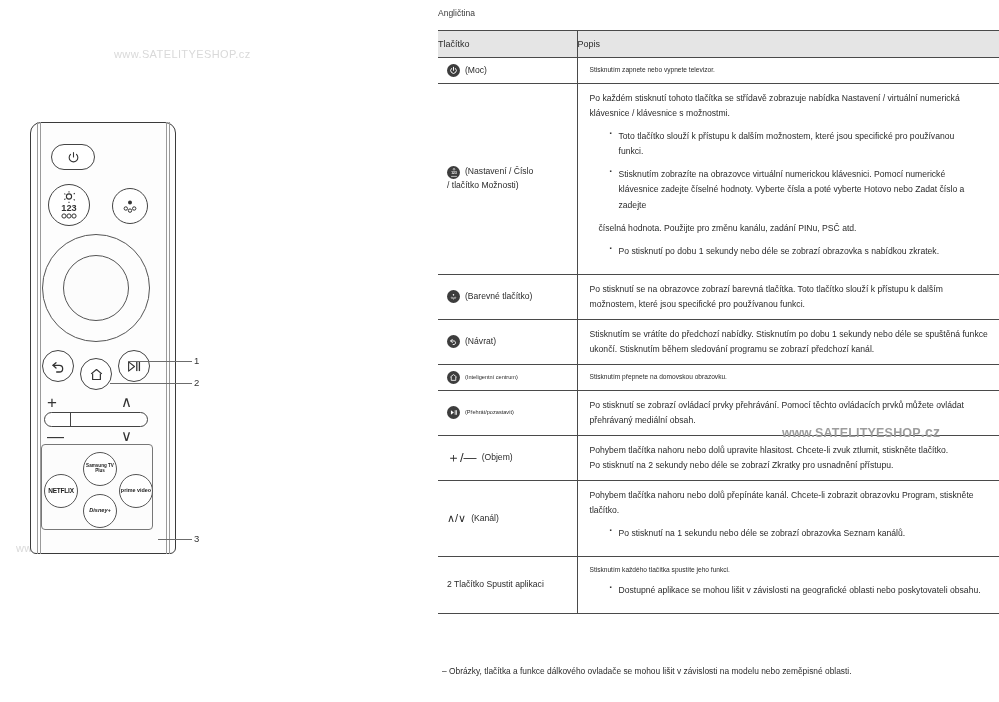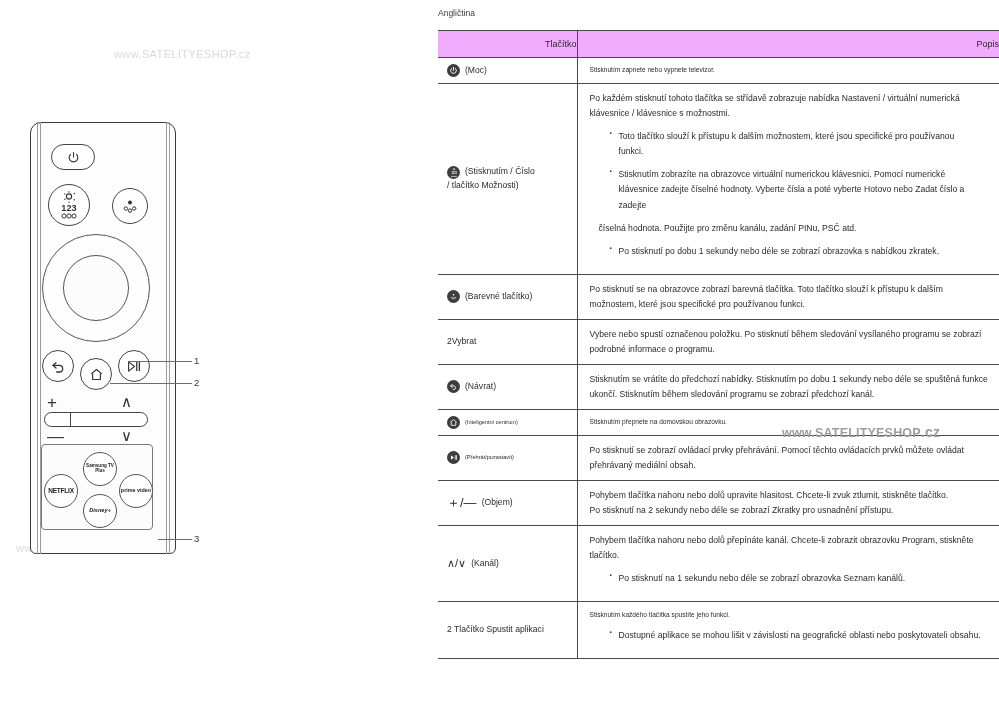--- a/index.html
+++ b/index.html
@@ -130,23 +130,23 @@
     border-collapse:collapse;
     table-layout:fixed;
   }
   .tbl th,.tbl td{
     border-top:1.4px solid #4a4a4a;
     border-bottom:1.4px solid #4a4a4a;
     vertical-align:middle;
     padding:0;
   }
   .tbl th{
-    background:#f0abfc;
+    background:#e5e5e5;
     font-size:9px;font-weight:normal;color:#2b2b2b;
-    height:26px;text-align:right;
+    height:26px;text-align:left;
     border-top:1.6px solid #4a4a4a;
   }
   .col-btn{width:139px;border-right:1.4px solid #4a4a4a;}
   .col-desc{width:422px;}
 
   td.cell-btn{
     border-right:1.4px solid #4a4a4a;
     padding:6px 8px 6px 9px;
     font-size:8.6px;color:#2b2b2b;line-height:1.55;
   }
@@ -333,21 +333,21 @@
             <div class="btncell-row">
               <span class="dark-ic">
                 <svg width="10" height="11" viewBox="0 0 28 30">
                   <circle cx="14" cy="6" r="2.4" fill="none" stroke="#fff" stroke-width="1.6"></circle>
                   <text x="14" y="20" font-family="Liberation Sans, sans-serif" font-size="9" font-weight="bold" fill="#fff" text-anchor="middle">123</text>
                   <circle cx="8.5" cy="26" r="1.8" fill="#fff"></circle>
                     <circle cx="14" cy="26" r="1.8" fill="#fff"></circle>
                     <circle cx="19.5" cy="26" r="1.8" fill="#fff"></circle>
                 </svg>
               </span>
-              <span class="lbl">(Stisknutím / Číslo</span>
+              <span class="lbl">(Nastavení / Číslo</span>
             </div>
             <div class="btncell-txt">/ tlačítko Možnosti)</div>
           </td>
           <td class="cell-desc">
             <div>Po každém stisknutí tohoto tlačítka se střídavě zobrazuje nabídka Nastavení / virtuální numerická klávesnice / klávesnice s možnostmi.</div>
             <ul class="bl">
               <li>Toto tlačítko slouží k přístupu k dalším možnostem, které jsou specifické pro používanou funkci.</li>
               <li>Stisknutím zobrazíte na obrazovce virtuální numerickou klávesnici. Pomocí numerické klávesnice zadejte číselné hodnoty. Vyberte čísla a poté vyberte Hotovo nebo Zadat číslo a zadejte</li>
             </ul>
             <div class="ind">číselná hodnota. Použijte pro změnu kanálu, zadání PINu, PSČ atd.</div>
@@ -370,28 +370,20 @@
               </span>
               <span class="lbl">(Barevné tlačítko)</span>
             </div>
           </td>
           <td class="cell-desc">
             <div>Po stisknutí se na obrazovce zobrazí barevná tlačítka. Toto tlačítko slouží k přístupu k dalším možnostem, které jsou specifické pro používanou funkci.</div>
           </td>
         </tr>
 
 
-        <tr>
-          <td class="cell-btn">
-            <div class="btncell-txt">2Vybrat</div>
-          </td>
-          <td class="cell-desc">
-            <div>Vybere nebo spustí označenou položku. Po stisknutí během sledování vysílaného programu se zobrazí podrobné informace o programu.</div>
-          </td>
-        </tr>
 
         <tr>
           <td class="cell-btn">
             <div class="btncell-row">
               <span class="dark-ic">
                 <svg width="9" height="9" viewBox="0 0 24 24" fill="none" stroke="#fff" stroke-width="2.4" stroke-linecap="round" stroke-linejoin="round">
                   <path d="M9 6 L4.5 10.5 L9 15"></path>
                     <path d="M4.5 10.5 H14 a5 5 0 0 1 0 9.5 H11"></path>
                 </svg>
               </span>
@@ -475,20 +467,21 @@
             <ul class="bl">
               <li>Dostupné aplikace se mohou lišit v závislosti na geografické oblasti nebo poskytovateli obsahu.</li>
             </ul>
           </td>
         </tr>
 
       </tbody>
     </table>
 
     <div class="footnotes">
+      <div>– Obrázky, tlačítka a funkce dálkového ovladače se mohou lišit v závislosti na modelu nebo zeměpisné oblasti.</div>
     </div>
 
     <div class="wm-tbl">
       <span>www.SATELITYESHOP</span><span class="cz">.cz</span>
     </div>
 
   </div>
 </div>
 
 </body></html>

